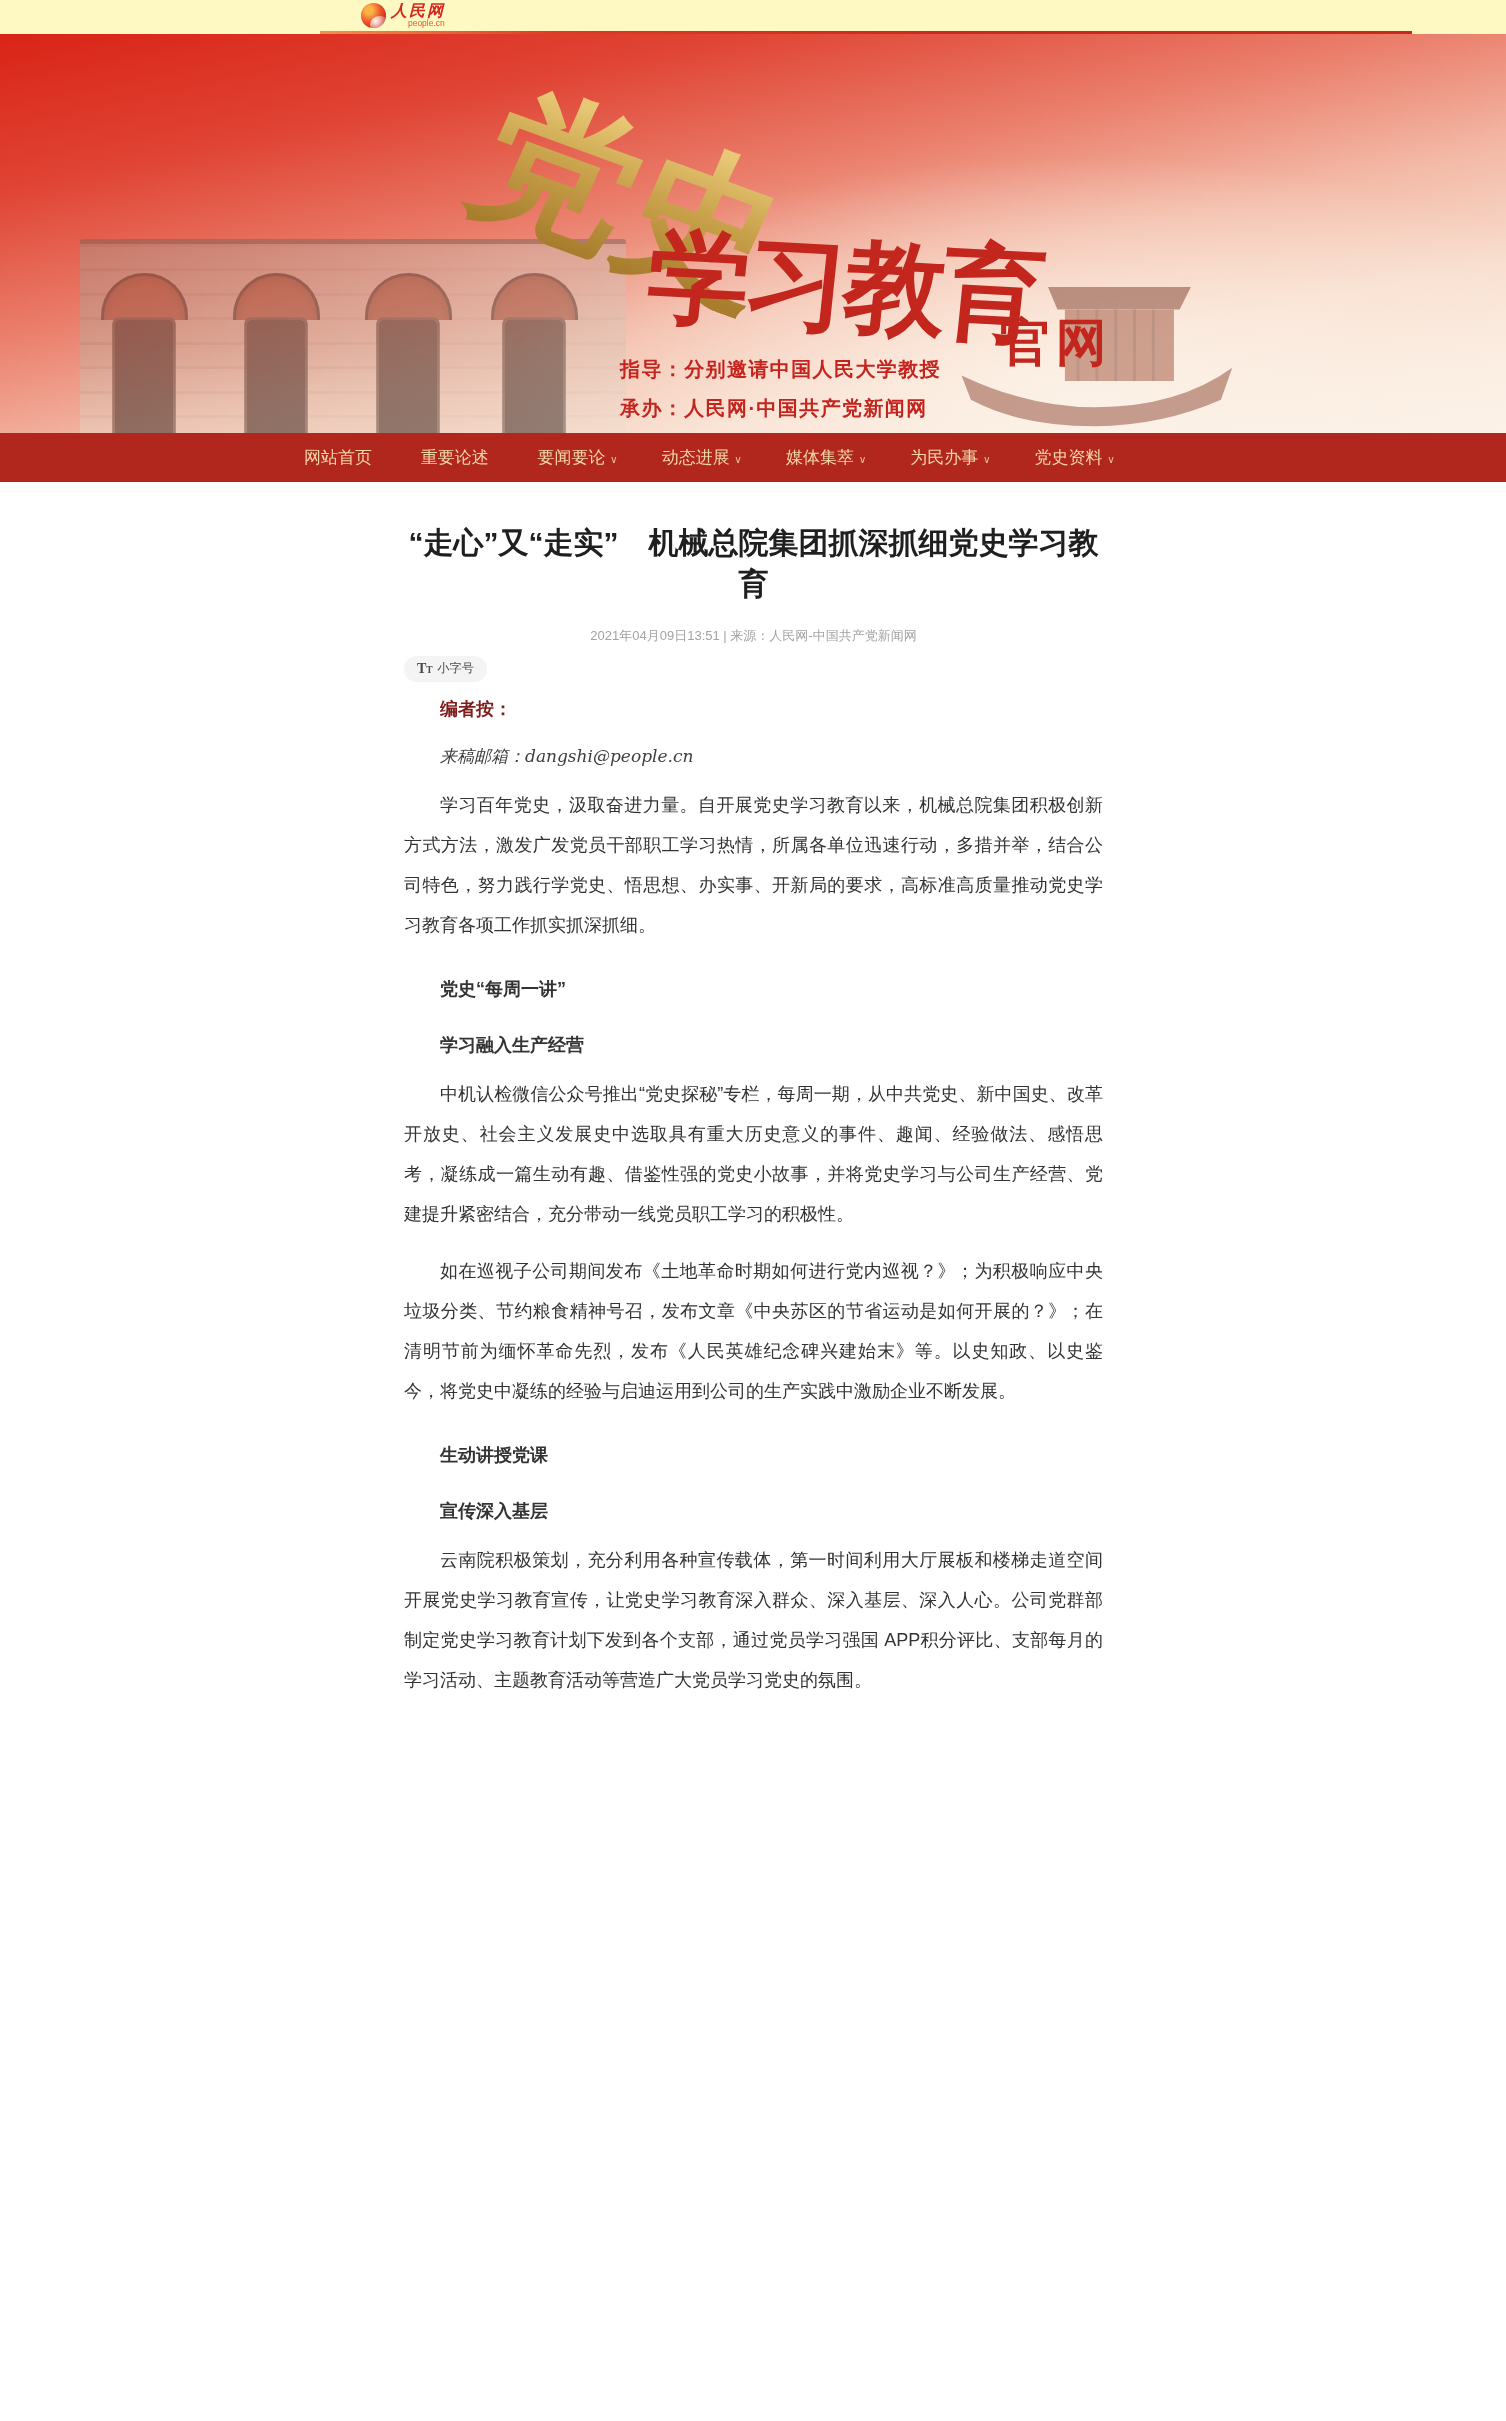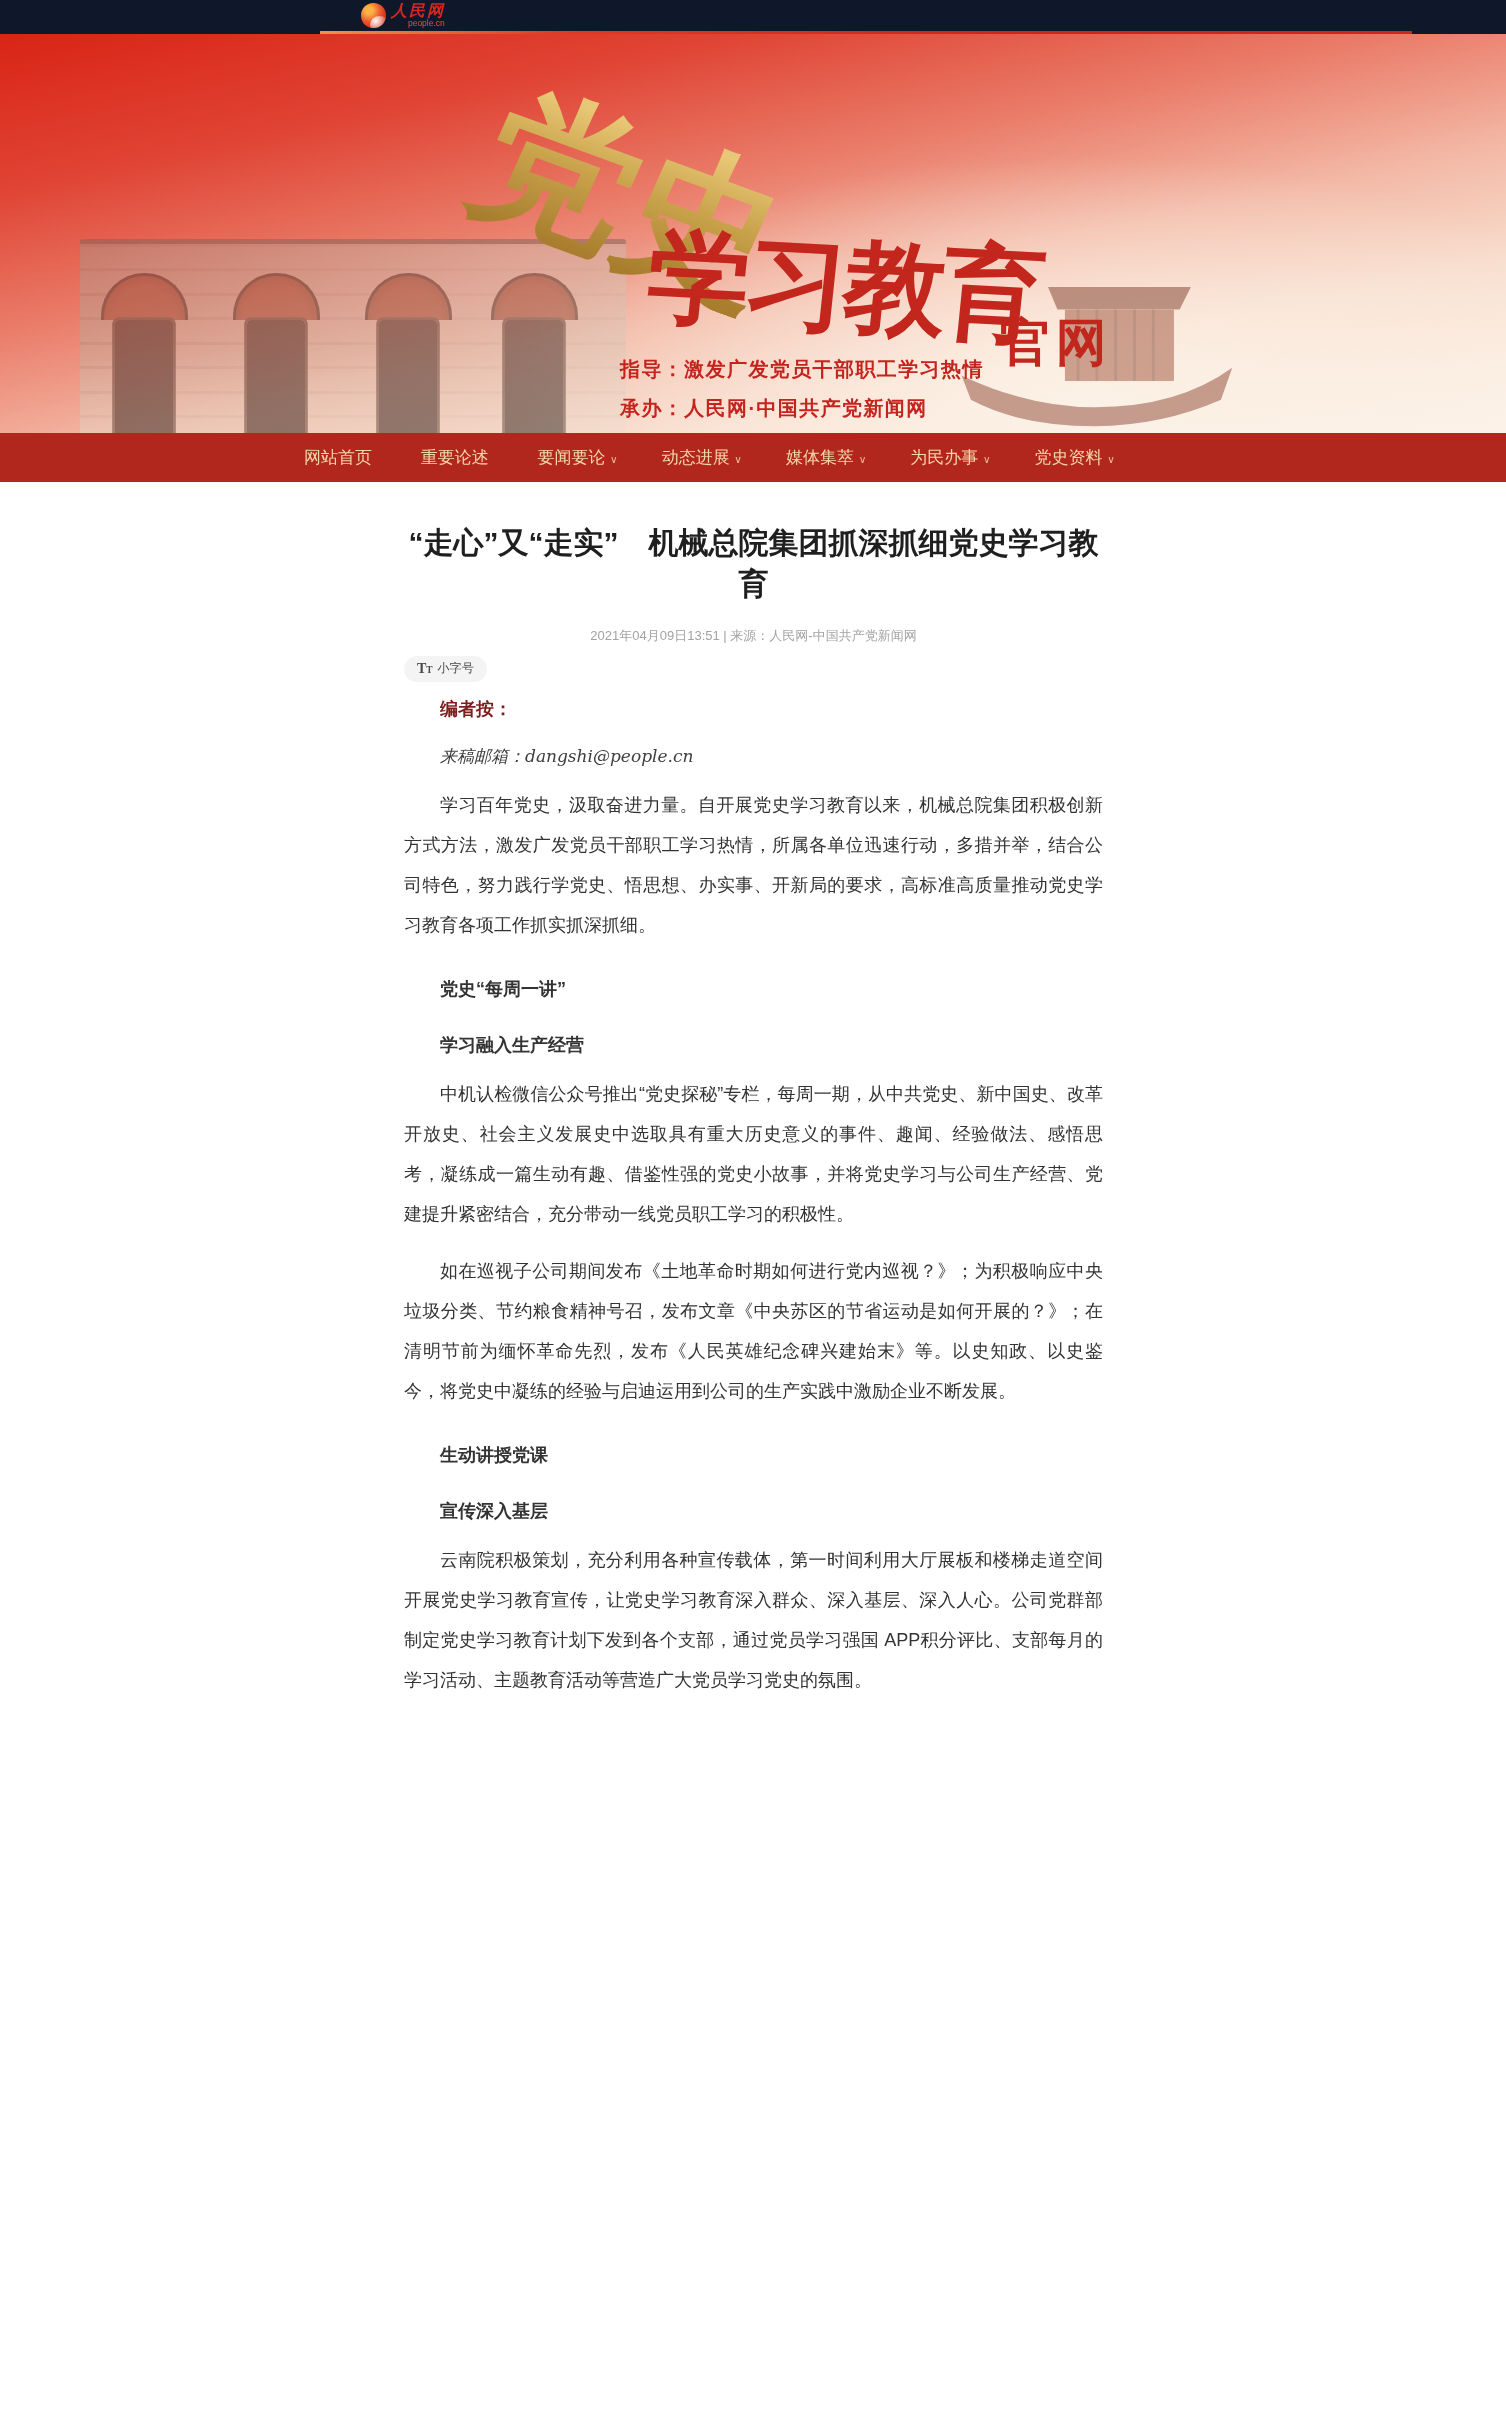--- a/index.html
+++ b/index.html
@@ -1,20 +1,20 @@
 <!DOCTYPE html>
 <html style="font-size:15px"><head>
 <meta charset="utf-8">
 <style>
   * { margin:0; padding:0; box-sizing:border-box; }
   html,body { background:#fff; }
   body { width:1507px; font-family:"Liberation Sans","DejaVu Sans",sans-serif; color:#333; }
 
   
-  .topbar { position:relative; height:34px; background:#0f172a; }
+  .topbar { position:relative; height:34px; background:#fef9c3; }
   .logo { position:absolute; left:361px; top:2.8px; display:flex; align-items:center; gap:5.6px; cursor:pointer; }
   .logo-ball { width:24.5px; height:24.5px; border-radius:50%;
     background:radial-gradient(circle at 32% 30%, #f8b246 0 16%, #ef5a2e 45%, #c5271d 78%); position:relative; overflow:hidden; }
   .logo-ball::after { content:""; position:absolute; right:-3.8px; bottom:-5.6px; width:19px; height:17px; border-radius:50%;
     background:radial-gradient(circle at 30% 30%, rgba(255,255,255,.95), rgba(255,255,255,0) 72%); }
   .logo-cn { display:block; color:#d5281e; font-size:16px; font-weight:bold; font-style:italic; letter-spacing:1.9px; line-height:16px; }
   .logo-en { display:block; color:#e4552f; font-size:8.5px; line-height:9.4px; text-align:right; }
   .topbar-line { position:absolute; bottom:0; left:320px; width:1092px; height:2.8px;
     background:linear-gradient(90deg,#f0914d,#dd3b24 22%,#c9291c 60%,#c9291c); }
 
@@ -117,21 +117,21 @@
           <line x1="192" y1="42" x2="192" y2="118"></line>
         <line x1="212" y1="42" x2="212" y2="118"></line>
       </g>
       <path d="M8 112 Q80 146 150 146 Q238 146 296 104 L284 138 Q220 166 150 166 Q70 166 18 138 Z" fill="#8f4836"></path>
     </svg>
   </div>
   <div class="callig-gold">党史</div>
   <div class="callig-red">学习教育</div>
   <div class="callig-suffix">官网</div>
   <div class="banner-lines">
-    <div>指导：激发广发党员干部职工学习热情</div>
+    <div>指导：分别邀请中国人民大学教授</div>
     <div>承办：人民网·中国共产党新闻网</div>
   </div>
 </section>
 
 <nav class="navbar">
   <a class="nav-item">
       <span>网站首页</span>
       <span class="arrow"></span>
     </a>
   <a class="nav-item">

